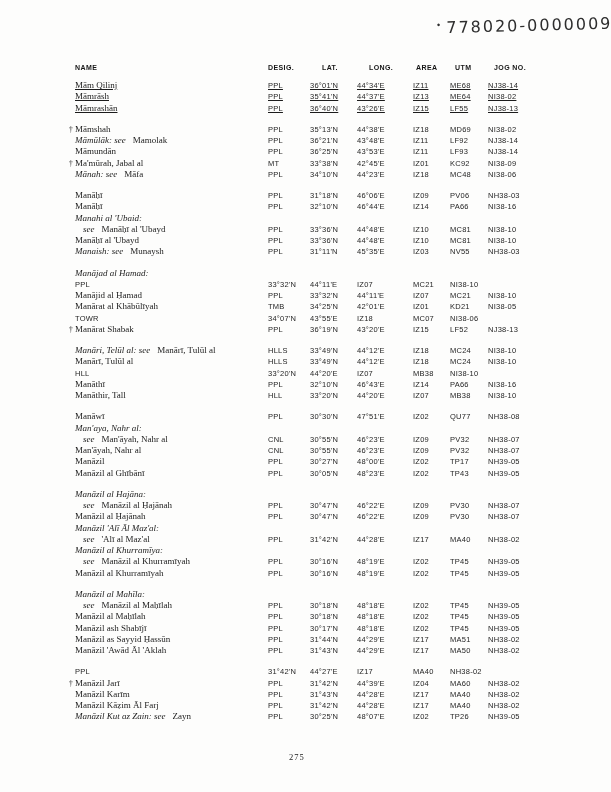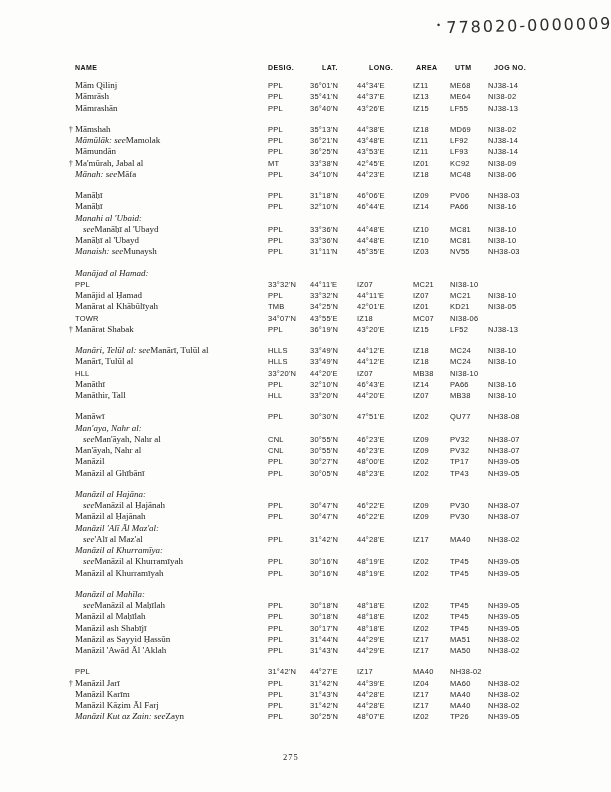--- a/index.html
+++ b/index.html
@@ -24,37 +24,37 @@
   }
   .hrow {
     font-family:"Liberation Sans", sans-serif; font-size:7px; font-weight:bold;
     letter-spacing:0.4px; color:#161616; line-height:11px;
   }
   .hc2,.hc3 { padding-left:12px; }
   .hc4 { padding-left:3px; }
   .hc5 { padding-left:5px; }
   .hc6 { padding-left:6px; }
   .group { margin-top:10px; }
-  .group:first-child { margin-top:7px; }
+  .group:first-child { margin-top:7px;text-decoration:underline; }
   .row { line-height:11.25px; }
   .cell { white-space:nowrap; overflow:visible; }
   .cname {
     position:relative; font-family:"Liberation Serif", serif; font-size:9px;
   }
   .cname .dagger { position:absolute; left:-6px; top:0.5px; font-size:7.5px; }
   .cname.ind { padding-left:8px; }
   .part { font-style:normal; }
   .part.it { font-style:italic;text-align:center; }
-  .part + .part { }
+  .part + .part { margin-left:7px; }
   .cdata {
     font-family:"Liberation Sans", sans-serif; font-size:7.5px;
     letter-spacing:0.25px; color:#1e1e1e;
   }
   .pagenum {
-    position:absolute; left:283px; top:752px;
+    position:absolute; left:289px; top:752px;
     font-family:"Liberation Serif", serif; font-size:8.5px; letter-spacing:1px;
   }
 </style>
 </head>
 <body>
 
 <div class="page">
 
   <div class="handwriting">
     <span class="bullet">•</span><span>778020-0000009</span>

